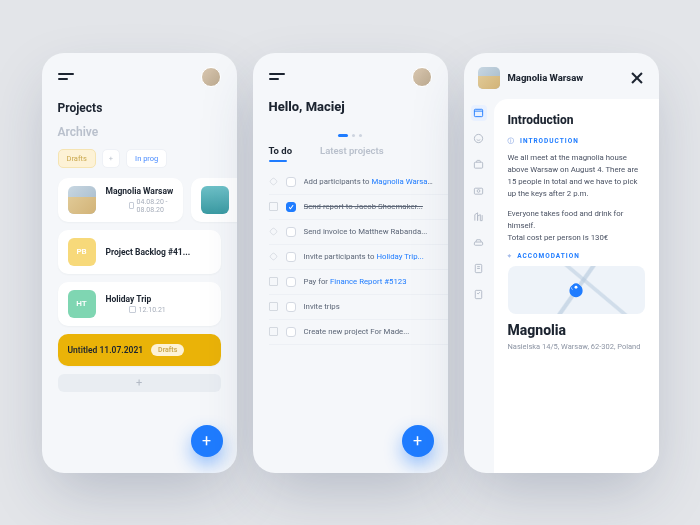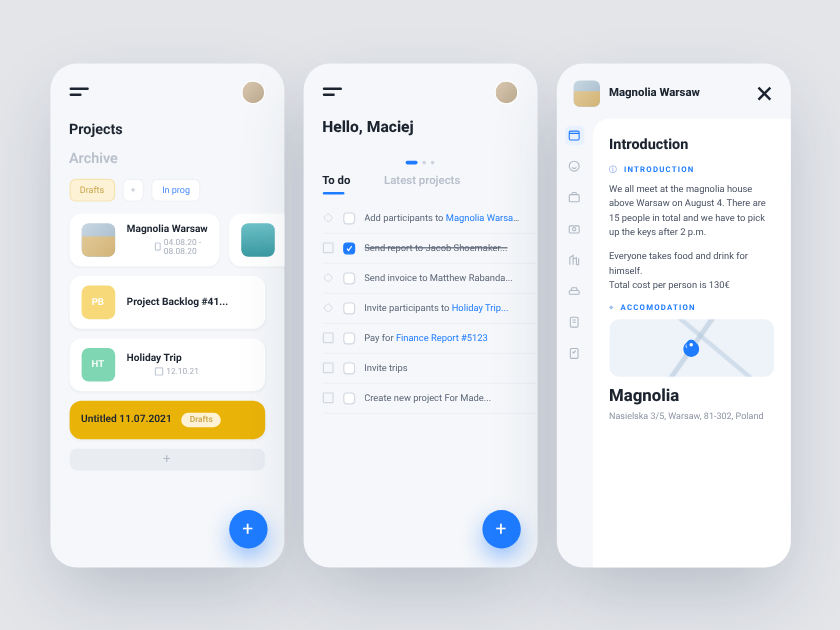--- a/index.html
+++ b/index.html
@@ -339,18 +339,18 @@
           <span>ACCOMODATION</span>
         </div>
         <div class="mapcard">
           <span class="pin">⬤<span style="position:absolute;left:2px;top:1px;font-size:9px;color:#fff;">●</span></span>
           <svg style="position:absolute;left:50%;top:30%;transform:translateX(-50%);" width="14" height="18" viewBox="0 0 24 24">
               <path fill="#1f7cff" d="M12 2C8 2 5 5 5 9c0 5 7 13 7 13s7-8 7-13c0-4-3-7-7-7z"></path>
               <circle cx="12" cy="9" r="2.5" fill="#fff"></circle>
             </svg>
         </div>
         <div class="loc">Magnolia</div>
-        <div class="addr">Nasielska 3/5, Warsaw, 81-302, Poland</div>
+        <div class="addr">Nasielska 14/5, Warsaw, 62-302, Poland</div>
       </div>
     </div>
   </div>
 
 </div>
 
 </body></html>

